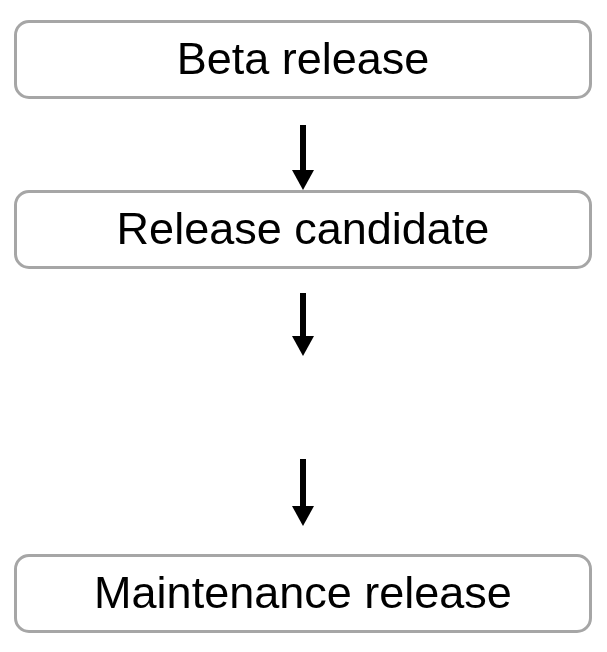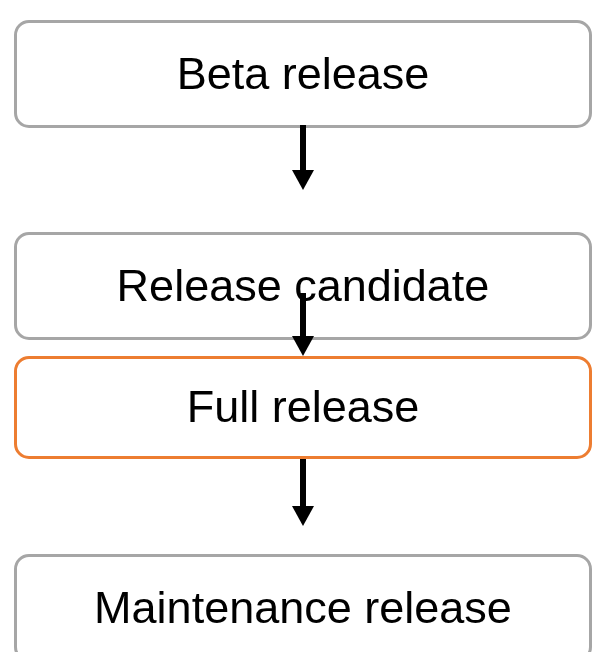--- a/index.html
+++ b/index.html
@@ -12,39 +12,39 @@
     width: 607px;
     height: 652px;
     background: #ffffff;
     font-family: "Liberation Sans", sans-serif;
     overflow: hidden;
   }
   .node {
     position: absolute;
     left: 14px;
     width: 578px;
-    height: 108px;
+    height: 79px;
     box-sizing: border-box;
     background: #ffffff;
     border: 3px solid #A6A6A6;
     border-radius: 15px;
     display: flex;
     align-items: center;
     justify-content: center;
   }
   .node-label {
     font-size: 45px;
     line-height: 1;
     color: #000000;
     white-space: nowrap;
     letter-spacing: 0px;
     transform: translateY(-1px);
   }
   .node--1 { top: 20px; }
-  .node--2 { top: 190px; margin-top: 42px; }
+  .node--2 { top: 190px; }
   .node--3 { top: 356px; height: 103px; }
   .node--4 { top: 554px; }
   .arrow {
     position: absolute;
     left: 291px;
     width: 24px;
     display: block;
   }
   .arrow--1 { top: 125px; height: 65px; }
   .arrow--2 { top: 293px; height: 63px; }
@@ -66,23 +66,20 @@
 
   <div class="node node--2" style="border-color: rgb(166, 166, 166);">
     <span class="node-label">Release candidate</span>
   </div>
 
   <svg class="arrow arrow--2" viewBox="0 0 24 63" preserveAspectRatio="none">
     <rect x="9" y="0" width="6" height="45" fill="#000000"></rect>
     <polygon points="1,43 23,43 12,63" fill="#000000"></polygon>
   </svg>
 
-  <div class="node node--3" style="border-color: rgb(237, 125, 49);">
-    <span class="node-label">Full release</span>
-  </div>
 
   <svg class="arrow arrow--3" viewBox="0 0 24 67" preserveAspectRatio="none">
     <rect x="9" y="0" width="6" height="49" fill="#000000"></rect>
     <polygon points="1,47 23,47 12,67" fill="#000000"></polygon>
   </svg>
 
   <div class="node node--4" style="border-color: rgb(166, 166, 166);">
     <span class="node-label">Maintenance release</span>
   </div>
 

